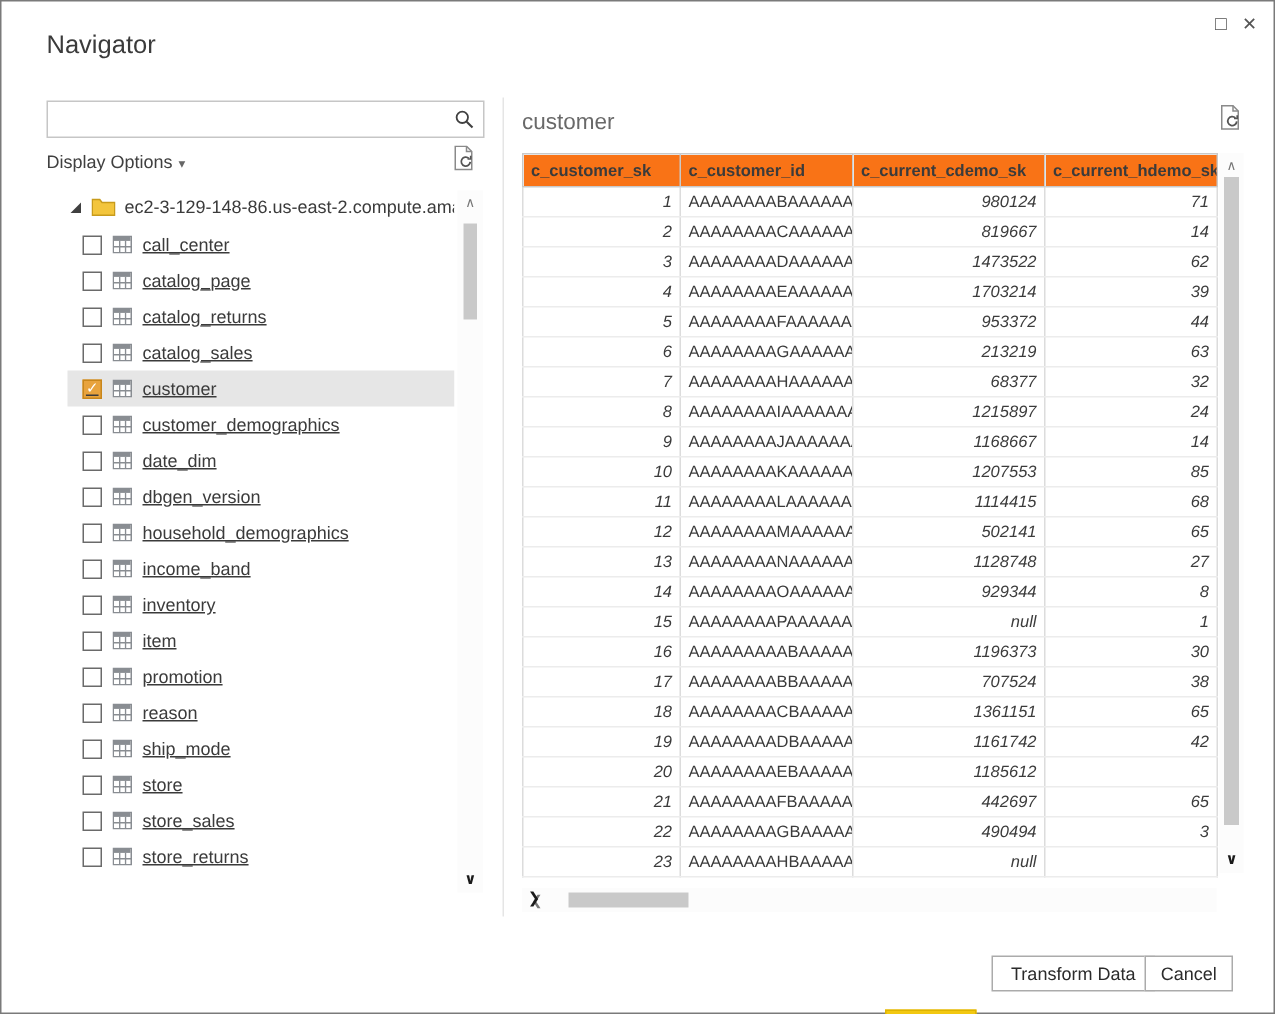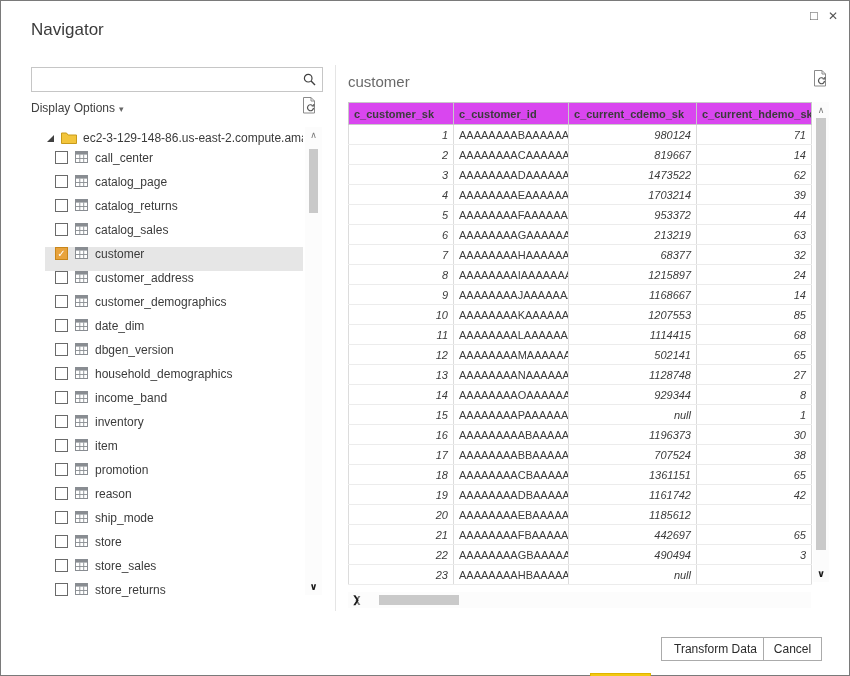--- a/index.html
+++ b/index.html
@@ -22,21 +22,21 @@
   .display-options { position:absolute; left:30px; top:100px; font-size:12px; color:#404040; cursor:pointer; }
   .caret { font-size:9px; color:#666; margin-left:4px; }
 
   .refresh-icon-left { position:absolute; left:301px; top:96px; cursor:pointer; }
 
   .tree { position:absolute; left:30px; top:124px; width:272px; height:482px; overflow:hidden; font-size:12px; color:#3b3b3b; }
   .tree-root { height:26px; display:flex; align-items:center; padding-left:16px; white-space:nowrap; overflow:hidden; cursor:pointer; }
   .expand-arrow { width:0; height:0; border-left:7px solid transparent; border-bottom:7px solid #404040; margin-right:7px; flex:none; }
   .folder-icon { margin-right:6px; display:flex; flex:none; }
   .root-label { overflow:hidden; white-space:nowrap; }
-  .tree-item { height:24px; display:flex; align-items:flex-start; margin-left:14px; padding-left:10px; white-space:nowrap; cursor:pointer; }
+  .tree-item { height:24px; display:flex; align-items:center; margin-left:14px; padding-left:10px; white-space:nowrap; cursor:pointer;text-decoration:underline; }
   .tree-item.selected { background:var(--selected-row,#e6e6e6); }
   .checkbox { width:13px; height:13px; border:1px solid #6a6a6a; background:#fff; margin-right:7px; flex:none; font-size:10px; line-height:11px; text-align:center; color:#fff; }
   .checkbox.checked { background:var(--checkbox-checked,#e8a33d); border-color:#c8861b; font-weight:bold; }
   .table-icon { margin-right:7px; display:flex; flex:none; }
 
   
   .sb-arrow { position:absolute; left:0; width:100%; text-align:center; font-size:9px; color:#777; line-height:12px; cursor:pointer; }
   .sb-arrow.dark { color:#1a1a1a; font-weight:bold; font-size:10px; }
   .sb-thumb { position:absolute; background:#c9c9c9; cursor:pointer; }
   #tree-scrollbar { position:absolute; left:304px; top:126px; width:17px; height:468px; background:#fcfcfc; }
@@ -45,21 +45,21 @@
   #tree-scrollbar .down { bottom:2px; }
 
   .panel-divider { position:absolute; left:334px; top:64px; width:1px; height:546px; background:#e5e5e5; }
 
   
   .preview-title { position:absolute; left:347px; top:72px; font-size:15px; color:#696969; }
   .refresh-icon-right { position:absolute; left:812px; top:69px; cursor:pointer; }
 
   .table-wrap { position:absolute; left:347px; top:101px; width:464px; height:484px; overflow:hidden; }
   table { border-collapse:collapse; table-layout:fixed; width:463px; font-size:11px; }
-  th { height:22px; background:#d946ef; border:1px solid #c9c9c9; font-weight:bold; text-align:left; padding:0 5px; color:#3b3b3b; white-space:nowrap; overflow:hidden; }
+  th { height:22px; background:#f97316; border:1px solid #c9c9c9; font-weight:bold; text-align:left; padding:0 5px; color:#3b3b3b; white-space:nowrap; overflow:hidden; }
   td { height:20px; border-right:1px solid #dcdcdc; border-bottom:1px solid #ececec; padding:0 5px; white-space:nowrap; overflow:hidden; color:#3b3b3b; }
   td:first-child { border-left:1px solid #dcdcdc; }
   th:nth-child(1), td:nth-child(1) { width:105px; }
   th:nth-child(2), td:nth-child(2) { width:115px; }
   th:nth-child(3), td:nth-child(3) { width:128px; }
   th:nth-child(4), td:nth-child(4) { width:115px;margin-top:18px; }
   td.num { text-align:right; font-style:italic; }
   td.txt { text-align:left; }
 
   #preview-vscroll { position:absolute; left:812px; top:101px; width:16px; height:480px; background:#fcfcfc; }
@@ -192,33 +192,20 @@
           <span class="checkbox"></span>
           <span class="table-icon">
             <svg width="13" height="12" viewBox="0 0 13 12">
               <rect x="0.5" y="0.5" width="12" height="11" fill="#fff" stroke="#898d92"></rect>
               <rect x="1" y="1" width="11" height="2.6" fill="#898d92"></rect>
               <line x1="4.8" y1="3.5" x2="4.8" y2="11.5" stroke="#898d92" stroke-width="0.9"></line>
               <line x1="8.7" y1="3.5" x2="8.7" y2="11.5" stroke="#898d92" stroke-width="0.9"></line>
               <line x1="0.5" y1="7.5" x2="12.5" y2="7.5" stroke="#898d92" stroke-width="0.9"></line>
             </svg>
           </span>
-          <span>customer_address</span>
-        </div>
-        <div class="tree-item">
-          <span class="checkbox"></span>
-          <span class="table-icon">
-            <svg width="13" height="12" viewBox="0 0 13 12">
-              <rect x="0.5" y="0.5" width="12" height="11" fill="#fff" stroke="#898d92"></rect>
-              <rect x="1" y="1" width="11" height="2.6" fill="#898d92"></rect>
-              <line x1="4.8" y1="3.5" x2="4.8" y2="11.5" stroke="#898d92" stroke-width="0.9"></line>
-              <line x1="8.7" y1="3.5" x2="8.7" y2="11.5" stroke="#898d92" stroke-width="0.9"></line>
-              <line x1="0.5" y1="7.5" x2="12.5" y2="7.5" stroke="#898d92" stroke-width="0.9"></line>
-            </svg>
-          </span>
           <span>customer_demographics</span>
         </div>
         <div class="tree-item">
           <span class="checkbox"></span>
           <span class="table-icon">
             <svg width="13" height="12" viewBox="0 0 13 12">
               <rect x="0.5" y="0.5" width="12" height="11" fill="#fff" stroke="#898d92"></rect>
               <rect x="1" y="1" width="11" height="2.6" fill="#898d92"></rect>
               <line x1="4.8" y1="3.5" x2="4.8" y2="11.5" stroke="#898d92" stroke-width="0.9"></line>
               <line x1="8.7" y1="3.5" x2="8.7" y2="11.5" stroke="#898d92" stroke-width="0.9"></line>

